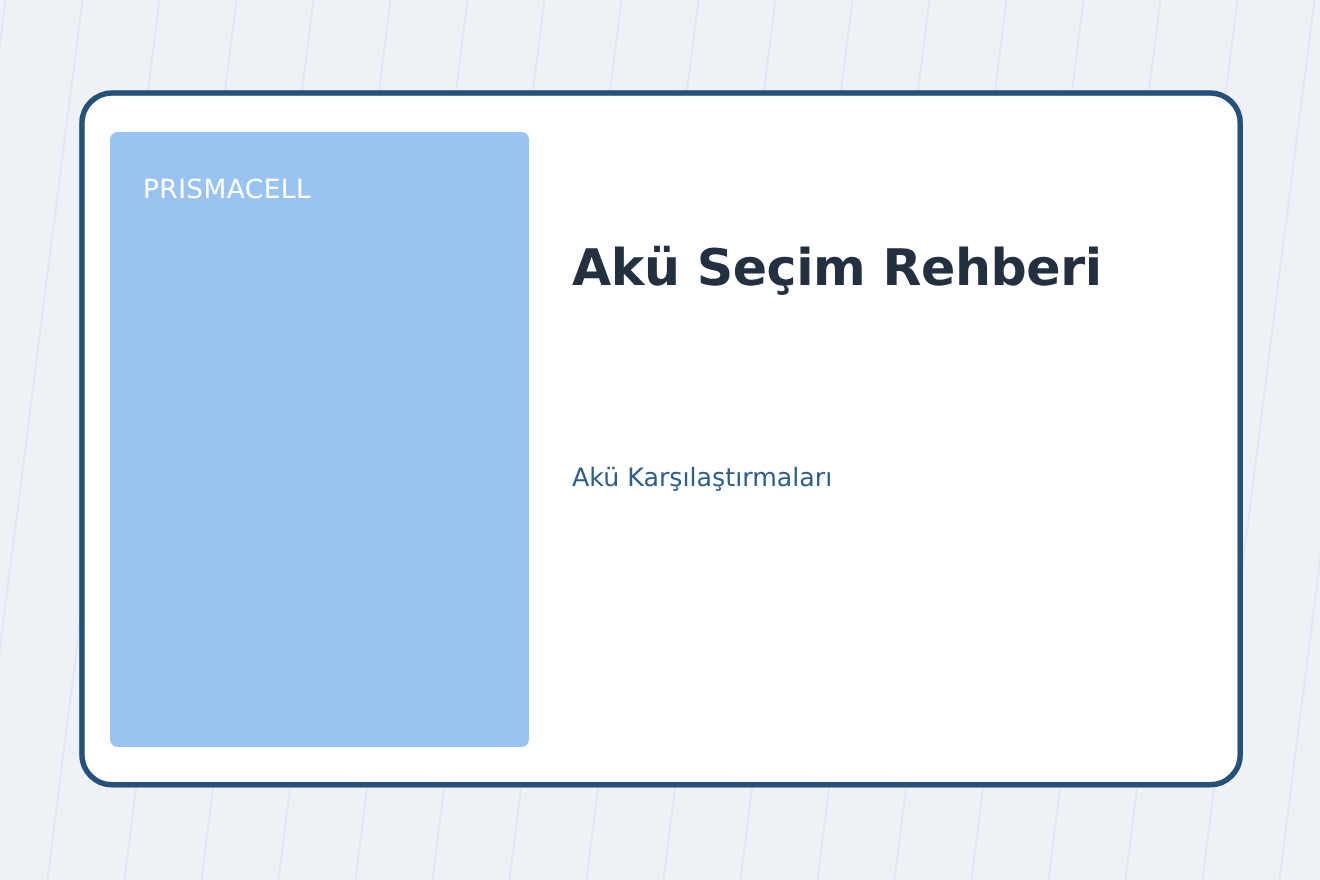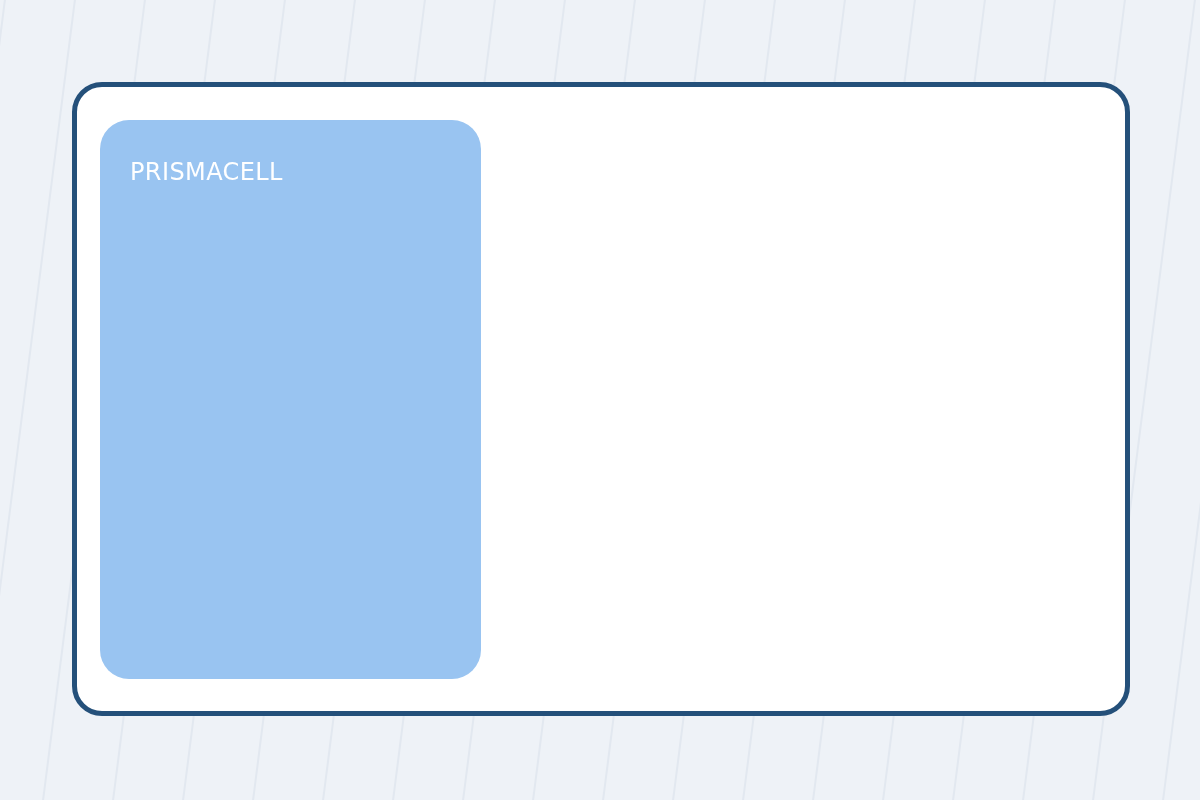--- a/index.html
+++ b/index.html
@@ -39,21 +39,21 @@
   }
 
   
   #brand-panel {
     position: absolute;
     left: 23px;
     top: 33px;
     width: 381px;
     height: 559px;
     background: #99c4f1;
-    border-radius: 29px;
+    border-radius: 7px;
   }
   #brand-label {
     position: absolute;
     left: 30px;
     top: 38px;
     font-size: 24px;
     font-weight: 400;
     color: #ffffff;
     letter-spacing: 0.4px;
     white-space: nowrap;
@@ -132,17 +132,19 @@
   </g>
 </svg>
 
 <div id="card">
 
   <div id="brand-panel">
     <div id="brand-label">PRISMACELL</div>
   </div>
 
   <div id="content">
+    <h1 id="page-title">Akü Seçim Rehberi</h1>
 
+    <div id="subtitle">Akü Karşılaştırmaları</div>
 
   </div>
 
 </div>
 
 </body></html>

